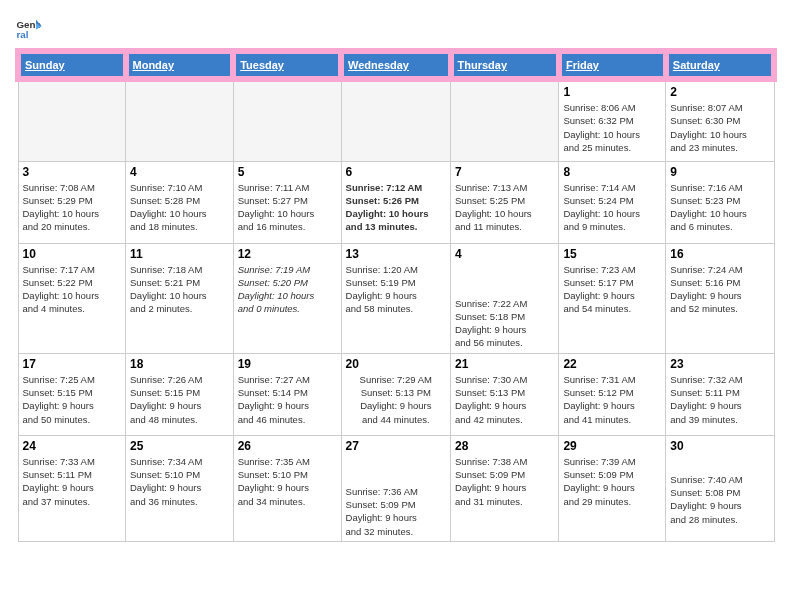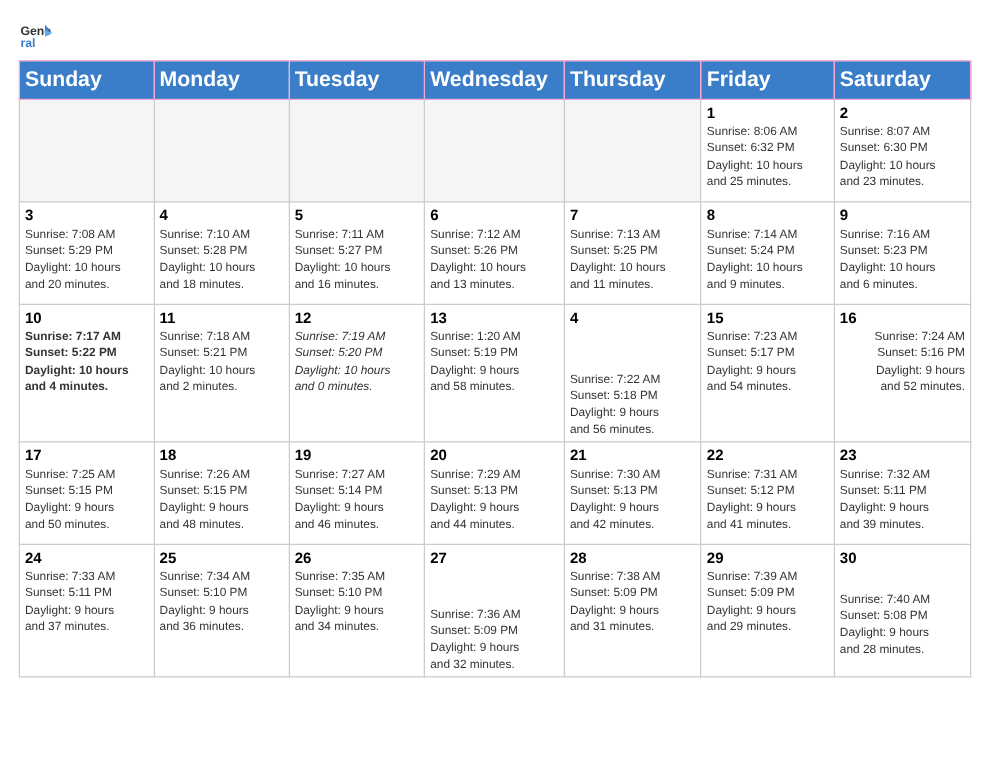--- a/index.html
+++ b/index.html
@@ -51,22 +51,23 @@
     .calendar {
       width: 100%;
       border-collapse: collapse;
       font-size: 10px;
     }
     .calendar th {
       background: #3a7dc9;
       color: #fff;
       padding: 5px 4px;
       text-align: left;
-      font-size: 17px;
-      border: 1px solid #f9a8d4;
+      font-size: 11px;
+      border: 6px solid #f9a8d4;
+      text-decoration: underline;
     }
     .calendar td {
       border: 1px solid #ccc;
       vertical-align: top;
       padding: 3px 4px;
       width: 113px;
       height: 82px;
       background: #fff;
     }
     .calendar td.empty {
@@ -161,21 +162,21 @@
           </td>
           <td>
             <span class="day-num">5</span>
             <div class="day-info" style="white-space: pre-line;">Sunrise: 7:11 AM
 Sunset: 5:27 PM
 Daylight: 10 hours
 and 16 minutes.</div>
           </td>
           <td>
             <span class="day-num">6</span>
-            <div class="day-info" style="white-space: pre-line;">Sunrise: 7:12 AM
+            <div class="day-info" style="white-space: pre-line; font-weight: bold;">Sunrise: 7:12 AM
 Sunset: 5:26 PM
 Daylight: 10 hours
 and 13 minutes.</div>
           </td>
           <td>
             <span class="day-num">7</span>
             <div class="day-info" style="white-space: pre-line;">Sunrise: 7:13 AM
 Sunset: 5:25 PM
 Daylight: 10 hours
 and 11 minutes.</div>
@@ -191,21 +192,21 @@
             <span class="day-num">9</span>
             <div class="day-info" style="white-space: pre-line;">Sunrise: 7:16 AM
 Sunset: 5:23 PM
 Daylight: 10 hours
 and 6 minutes.</div>
           </td>
         </tr>
         <tr>
           <td>
             <span class="day-num">10</span>
-            <div class="day-info" style="white-space: pre-line; font-weight: bold;">Sunrise: 7:17 AM
+            <div class="day-info" style="white-space: pre-line;">Sunrise: 7:17 AM
 Sunset: 5:22 PM
 Daylight: 10 hours
 and 4 minutes.</div>
           </td>
           <td>
             <span class="day-num">11</span>
             <div class="day-info" style="white-space: pre-line;">Sunrise: 7:18 AM
 Sunset: 5:21 PM
 Daylight: 10 hours
 and 2 minutes.</div>
@@ -233,21 +234,21 @@
           </td>
           <td>
             <span class="day-num">15</span>
             <div class="day-info" style="white-space: pre-line;">Sunrise: 7:23 AM
 Sunset: 5:17 PM
 Daylight: 9 hours
 and 54 minutes.</div>
           </td>
           <td>
             <span class="day-num">16</span>
-            <div class="day-info" style="white-space: pre-line; text-align: right;">Sunrise: 7:24 AM
+            <div class="day-info" style="white-space: pre-line;">Sunrise: 7:24 AM
 Sunset: 5:16 PM
 Daylight: 9 hours
 and 52 minutes.</div>
           </td>
         </tr>
         <tr>
           <td>
             <span class="day-num">17</span>
             <div class="day-info" style="white-space: pre-line;">Sunrise: 7:25 AM
 Sunset: 5:15 PM
@@ -263,21 +264,21 @@
           </td>
           <td>
             <span class="day-num">19</span>
             <div class="day-info" style="white-space: pre-line;">Sunrise: 7:27 AM
 Sunset: 5:14 PM
 Daylight: 9 hours
 and 46 minutes.</div>
           </td>
           <td>
             <span class="day-num">20</span>
-            <div class="day-info" style="white-space: pre-line;">Sunrise: 7:29 AM
+            <div class="day-info" style="white-space: pre-line; text-align: center;">Sunrise: 7:29 AM
 Sunset: 5:13 PM
 Daylight: 9 hours
 and 44 minutes.</div>
           </td>
           <td>
             <span class="day-num">21</span>
             <div class="day-info" style="white-space: pre-line;">Sunrise: 7:30 AM
 Sunset: 5:13 PM
 Daylight: 9 hours
 and 42 minutes.</div>

